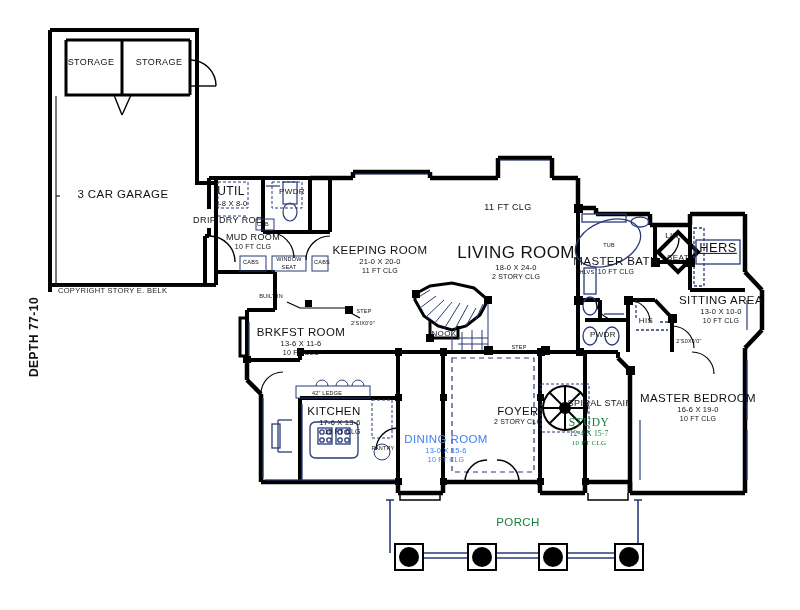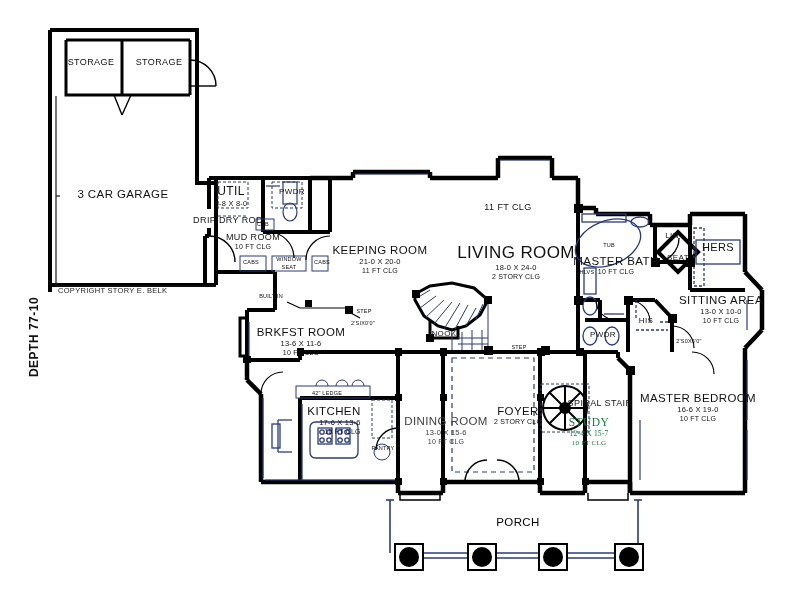--- a/index.html
+++ b/index.html
@@ -420,21 +420,21 @@
         <div style="font-size: 7px; letter-spacing: 0.2px;">10 FT CLG</div>
       </div>
       <div style="position: absolute; left: 334px; top: 420px; transform: translate(-50%, -50%); text-align: right; white-space: nowrap; color: rgb(17, 17, 17); line-height: 1.25;">
         <div style="font-size: 11.5px; font-weight: 400; letter-spacing: 0.4px;">KITCHEN</div>
         <div style="font-size: 7.5px; letter-spacing: 0.2px;">17-6 X 13-6</div>
         <div style="font-size: 7px; letter-spacing: 0.2px;">10 FT CLG</div>
       </div>
       <div style="position: absolute; left: 444px; top: 334px; transform: translate(-50%, -50%); text-align: center; white-space: nowrap; color: rgb(17, 17, 17); line-height: 1.25;">
         <div style="font-size: 8px; font-weight: 400; letter-spacing: 0.4px;">NOOK</div>
       </div>
-      <div style="position: absolute; left: 446px; top: 430px; transform: translate(-50%, -50%); text-align: center; white-space: nowrap; color: #404040; line-height: 1.25;">
+      <div style="position: absolute; left: 446px; top: 448px; transform: translate(-50%, -50%); text-align: center; white-space: nowrap; color: #3b82f6; line-height: 1.25;">
         <div style="font-size: 11.5px; font-weight: 400; letter-spacing: 0.4px;">DINING ROOM</div>
         <div style="font-size: 7.5px; letter-spacing: 0.2px;">13-0 X 15-6</div>
         <div style="font-size: 7px; letter-spacing: 0.2px;">10 FT CLG</div>
       </div>
       <div style="position: absolute; left: 518px; top: 416px; transform: translate(-50%, -50%); text-align: center; white-space: nowrap; color: rgb(17, 17, 17); line-height: 1.25;">
         <div style="font-size: 11.5px; font-weight: 400; letter-spacing: 0.4px;">FOYER</div>
         <div style="font-size: 7px; letter-spacing: 0.2px;">2 STORY CLG</div>
       </div>
       <div style="position: absolute; left: 589px; top: 431px; transform: translate(-50%, -50%); text-align: center; white-space: nowrap; color: #15803d; line-height: 1.25; font-family: Liberation Serif, serif;">
         <div style="font-size: 11.5px; font-weight: 400; letter-spacing: 0.4px;">STUDY</div>
@@ -442,21 +442,21 @@
         <div style="font-size: 7px; letter-spacing: 0.2px;">10 FT CLG</div>
       </div>
       <div style="position: absolute; left: 600px; top: 404px; transform: translate(-50%, -50%); text-align: center; white-space: nowrap; color: rgb(17, 17, 17); line-height: 1.25;">
         <div style="font-size: 9px; font-weight: 400; letter-spacing: 0.4px;">SPIRAL STAIR</div>
       </div>
       <div style="position: absolute; left: 616px; top: 266px; transform: translate(-50%, -50%); text-align: center; white-space: nowrap; color: rgb(17, 17, 17); line-height: 1.25;">
         <div style="font-size: 11.5px; font-weight: 400; letter-spacing: 0.4px;">MASTER BATH</div>
         <div style="font-size: 7px; letter-spacing: 0.2px;">10 FT CLG</div>
       </div>
       <div style="position: absolute; left: 718px; top: 248px; transform: translate(-50%, -50%); text-align: center; white-space: nowrap; color: rgb(17, 17, 17); line-height: 1.25;">
-        <div style="font-size: 11px; font-weight: 400; letter-spacing: 0.4px;">HERS</div>
+        <div style="font-size: 13px; font-weight: 400; letter-spacing: 0.4px; text-decoration: underline;">HERS</div>
       </div>
       <div style="position: absolute; left: 646px; top: 321px; transform: translate(-50%, -50%); text-align: center; white-space: nowrap; color: rgb(17, 17, 17); line-height: 1.25;">
         <div style="font-size: 8px; font-weight: 400; letter-spacing: 0.4px;">HIS</div>
       </div>
       <div style="position: absolute; left: 672px; top: 236px; transform: translate(-50%, -50%); text-align: center; white-space: nowrap; color: rgb(17, 17, 17); line-height: 1.25;">
         <div style="font-size: 8px; font-weight: 400; letter-spacing: 0.4px;">LIN</div>
       </div>
       <div style="position: absolute; left: 678px; top: 258px; transform: translate(-50%, -50%); text-align: center; white-space: nowrap; color: rgb(17, 17, 17); line-height: 1.25;">
         <div style="font-size: 8px; font-weight: 400; letter-spacing: 0.4px;">SEAT</div>
       </div>
@@ -466,21 +466,21 @@
       <div style="position: absolute; left: 721px; top: 309px; transform: translate(-50%, -50%); text-align: center; white-space: nowrap; color: rgb(17, 17, 17); line-height: 1.25;">
         <div style="font-size: 11.5px; font-weight: 400; letter-spacing: 0.4px;">SITTING AREA</div>
         <div style="font-size: 7.5px; letter-spacing: 0.2px;">13-0 X 10-0</div>
         <div style="font-size: 7px; letter-spacing: 0.2px;">10 FT CLG</div>
       </div>
       <div style="position: absolute; left: 698px; top: 407px; transform: translate(-50%, -50%); text-align: center; white-space: nowrap; color: rgb(17, 17, 17); line-height: 1.25;">
         <div style="font-size: 11.5px; font-weight: 400; letter-spacing: 0.4px;">MASTER BEDROOM</div>
         <div style="font-size: 7.5px; letter-spacing: 0.2px;">16-6 X 19-0</div>
         <div style="font-size: 7px; letter-spacing: 0.2px;">10 FT CLG</div>
       </div>
-      <div style="position: absolute; left: 518px; top: 522px; transform: translate(-50%, -50%); text-align: center; white-space: nowrap; color: #000000; line-height: 1.25;">
+      <div style="position: absolute; left: 518px; top: 522px; transform: translate(-50%, -50%); text-align: center; white-space: nowrap; color: #15803d; line-height: 1.25;">
         <div style="font-size: 11.5px; font-weight: 400; letter-spacing: 0.4px;">PORCH</div>
       </div>
     </div>
 
   <div id="annoLabels">
       <div style="position: absolute; left: 251px; top: 262px; transform: translate(-50%, -50%); font-size: 5.5px; color: rgb(17, 17, 17); white-space: nowrap; letter-spacing: 0.2px;">CABS</div>
       <div style="position: absolute; left: 289px; top: 259px; transform: translate(-50%, -50%); font-size: 5.5px; color: rgb(17, 17, 17); white-space: nowrap; letter-spacing: 0.2px;">WINDOW</div>
       <div style="position: absolute; left: 289px; top: 267px; transform: translate(-50%, -50%); font-size: 5.5px; color: rgb(17, 17, 17); white-space: nowrap; letter-spacing: 0.2px;">SEAT</div>
       <div style="position: absolute; left: 322px; top: 262px; transform: translate(-50%, -50%); font-size: 5.5px; color: rgb(17, 17, 17); white-space: nowrap; letter-spacing: 0.2px;">CABS</div>
       <div style="position: absolute; left: 263px; top: 224px; transform: translate(-50%, -50%); font-size: 5.5px; color: rgb(17, 17, 17); white-space: nowrap; letter-spacing: 0.2px;">CAB</div>

